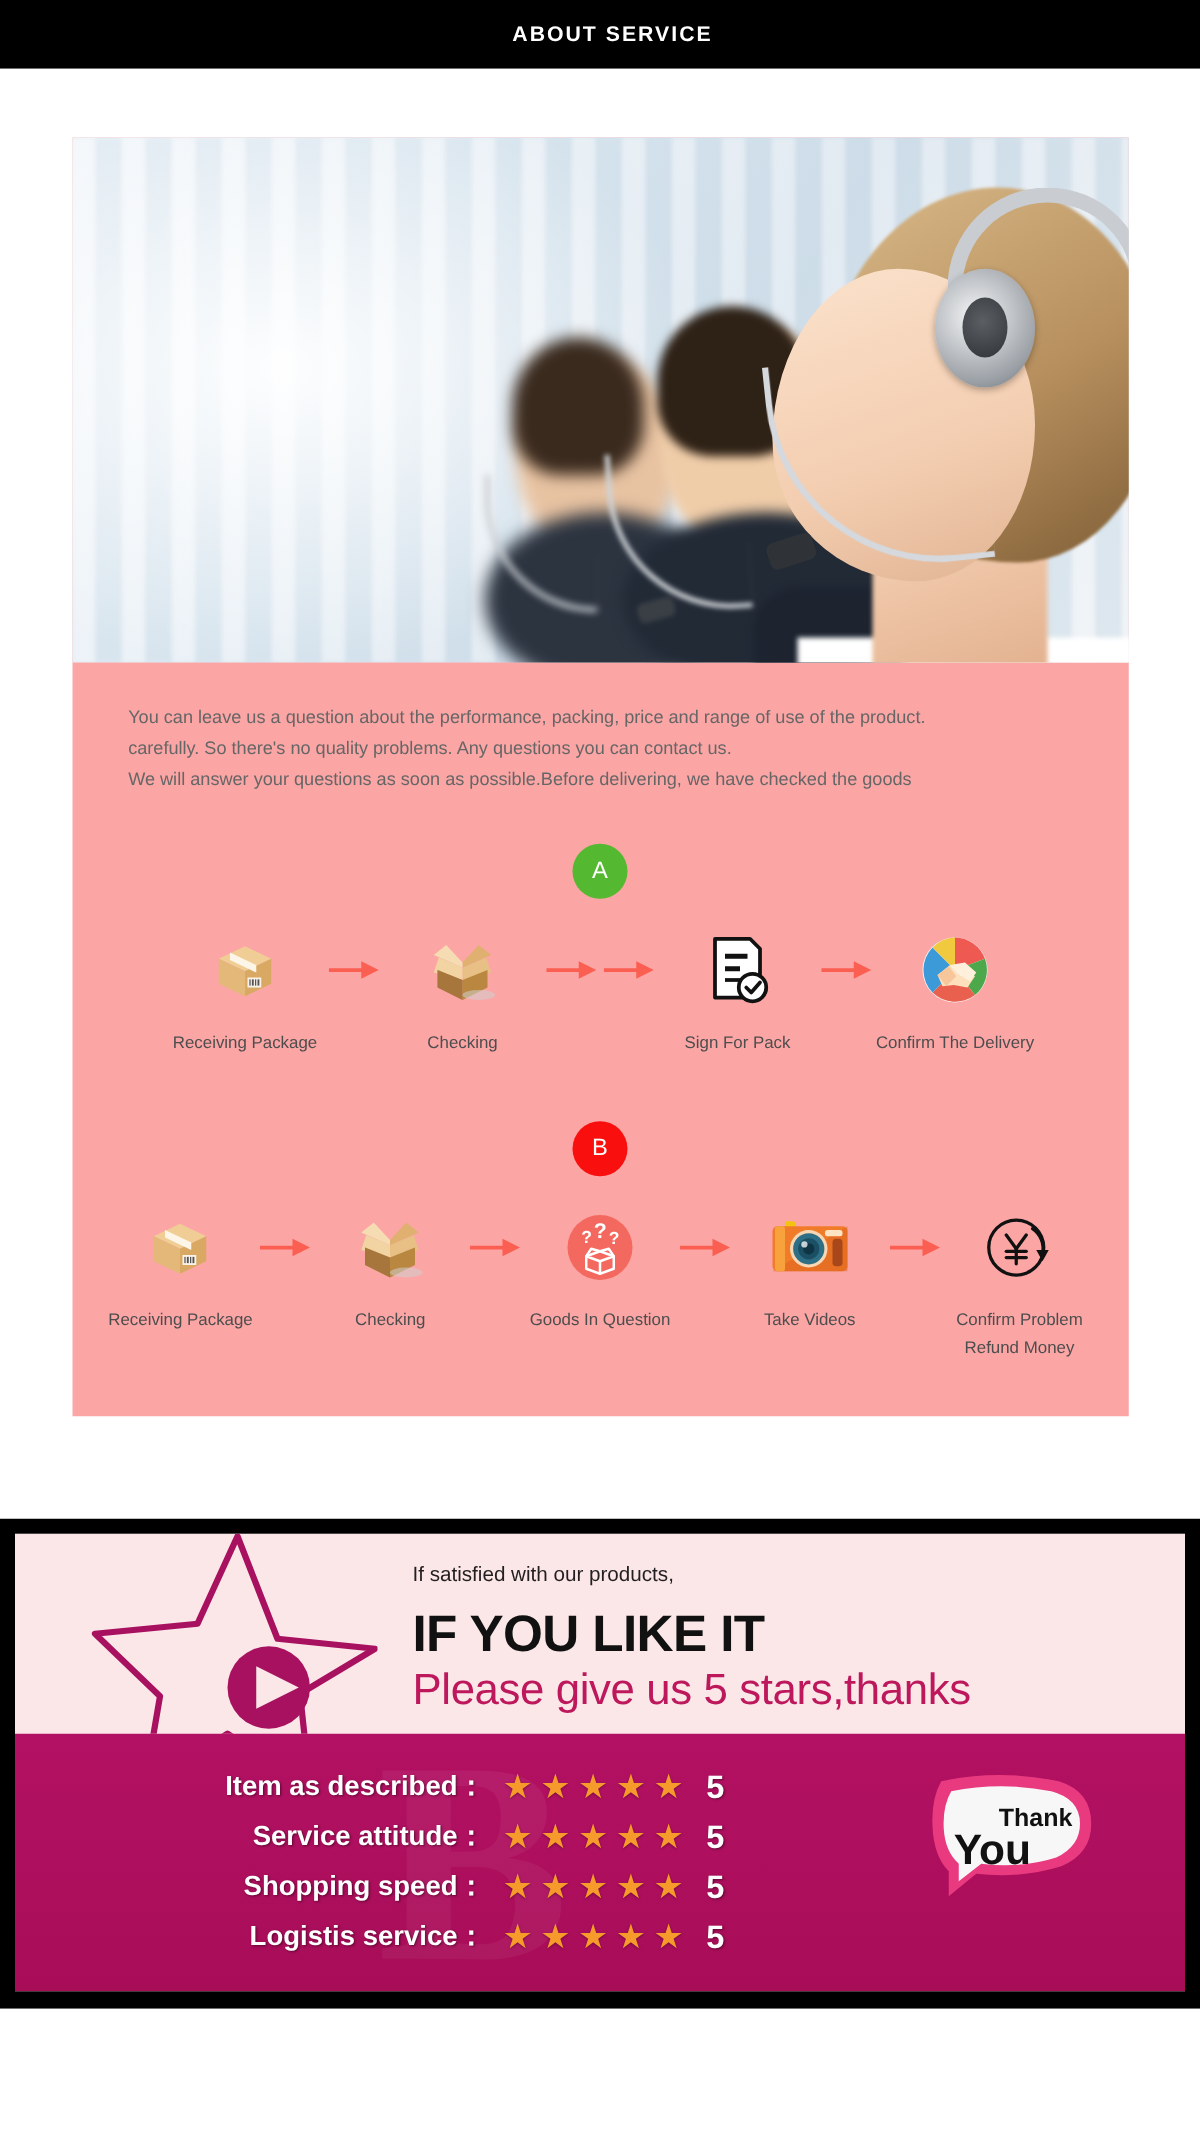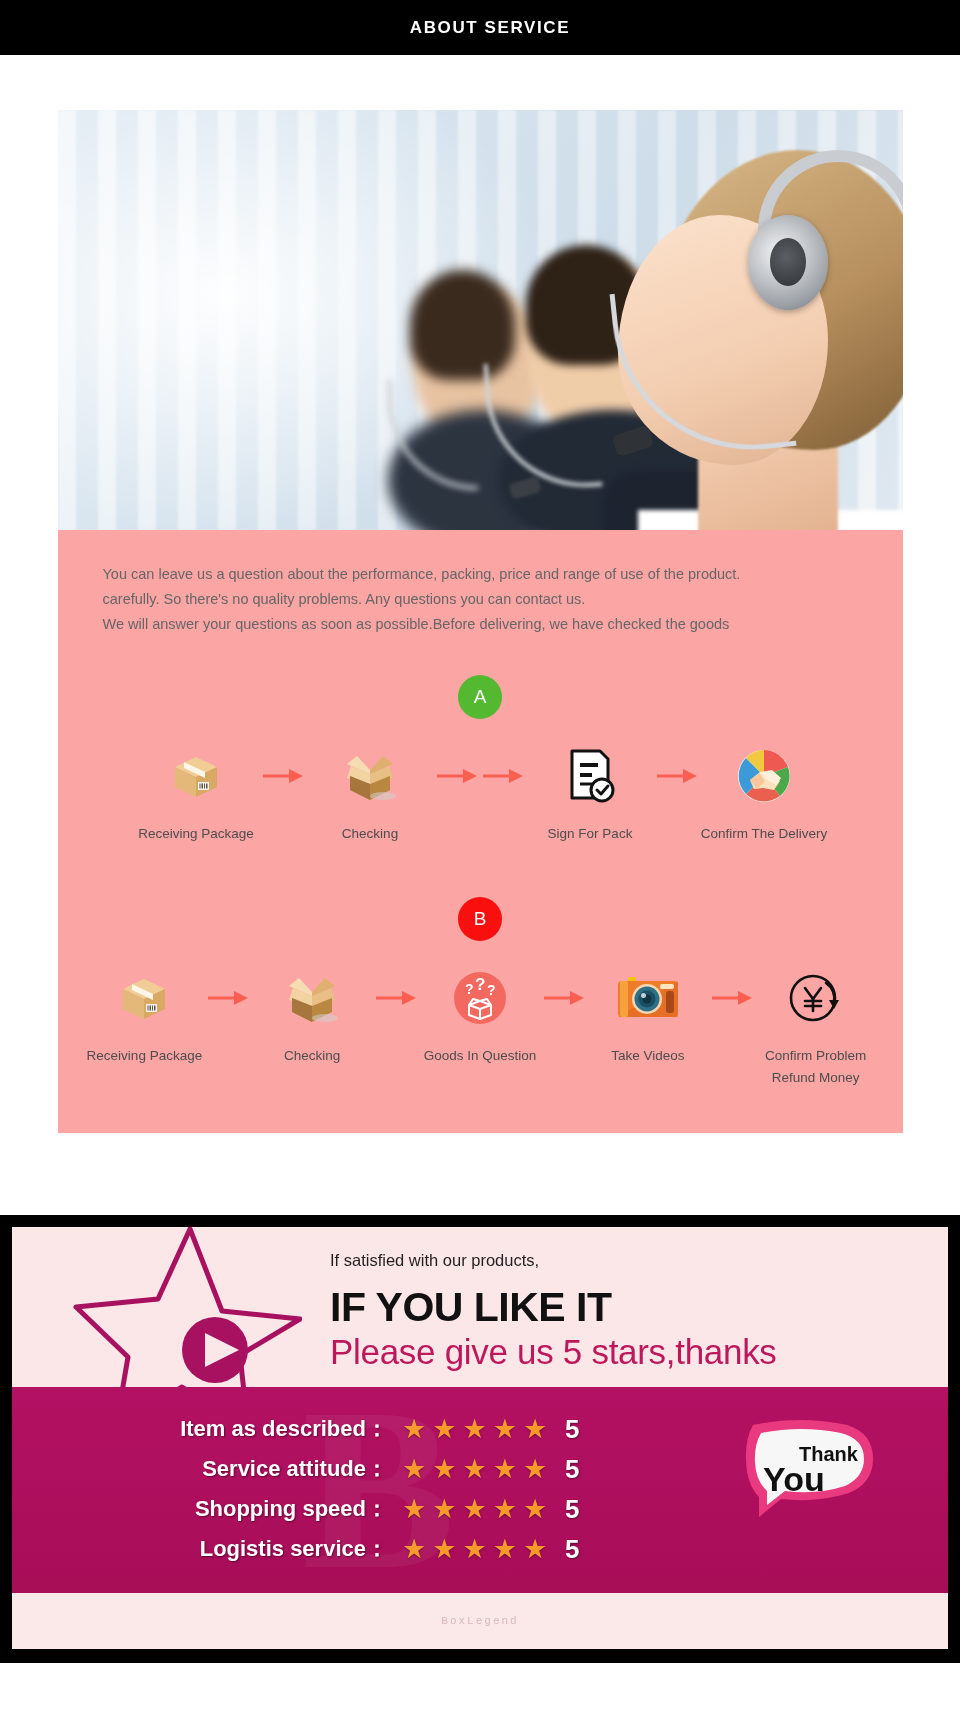--- a/index.html
+++ b/index.html
@@ -580,20 +580,17 @@
         <div class="thankyou">
           <svg width="145" height="110" viewBox="0 0 145 110">
             <path d="M16 8 Q8 22 9 44 Q10 68 22 80 L22 100 L44 82 Q80 86 112 76 Q136 66 136 42 Q136 16 110 8 Q62 -2 16 8 Z" fill="#ea3a7f"></path>
             <path d="M24 16 Q17 28 18 46 Q19 64 30 74 L30 88 L48 74 Q80 78 108 69 Q127 60 127 42 Q127 22 104 16 Q64 8 24 16 Z" fill="#f7f7f7"></path>
             <text x="62" y="44" font-family="Liberation Sans, sans-serif" font-size="20" font-weight="bold" fill="#111">Thank</text>
             <text x="26" y="74" font-family="Liberation Sans, sans-serif" font-size="34" font-weight="bold" fill="#111">You</text>
           </svg>
         </div>
       </div>
 
-      <div class="fb-footer">
-        <div class="fb-footer-mark">BoxLegend</div>
-      </div>
 
     </div>
   </div>
 
 </div>
 
 </body></html>

